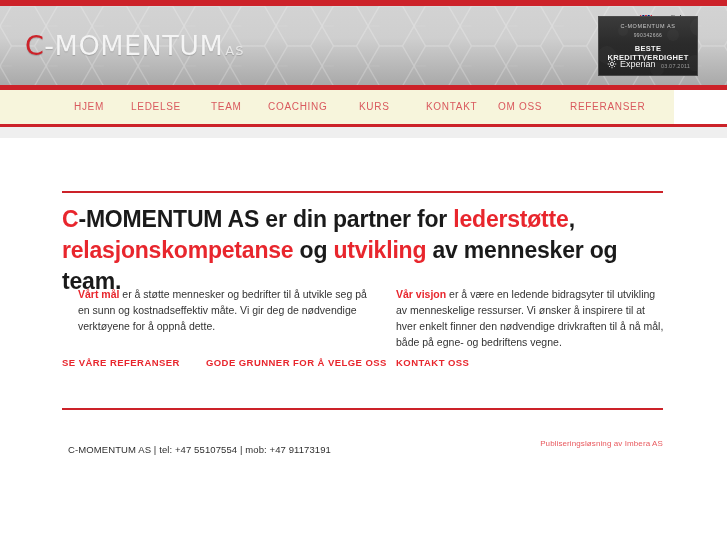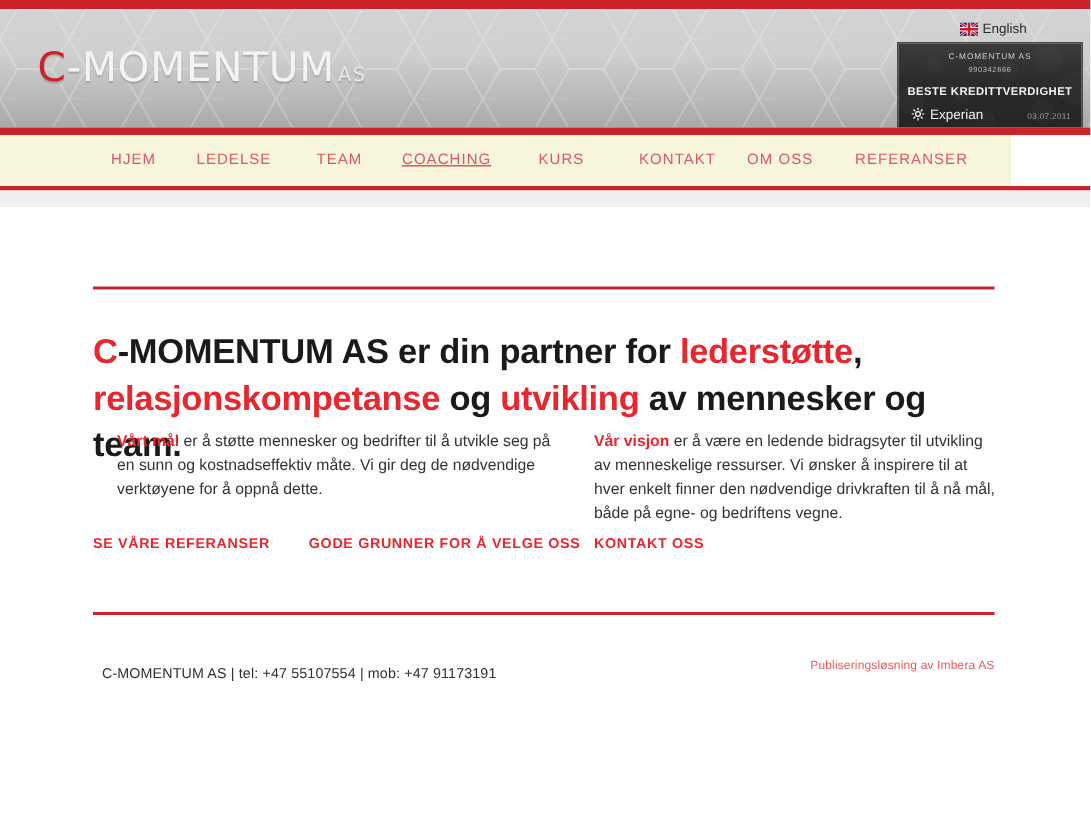--- a/index.html
+++ b/index.html
@@ -83,23 +83,23 @@
     color: #2b2b2b;
     line-height: 1;
     cursor: pointer;
     padding-left: 40px;
   }
   .lang .flag { display: block; }
 
   
   .badge {
     position: absolute;
-    top: 22px;
+    top: 10px;
     left: 598px;
-    width: 124px;
+    width: 100px;
     height: 60px;
     background: linear-gradient(to bottom, #3b3b3b 0%, #2b2b2b 45%, #242424 100%);
     border: 1px solid #4a4a4a;
     overflow: hidden;
     cursor: pointer;
   }
   .badge .dots { position: absolute; inset: 0; opacity: .45; }
   .badge-company {
     position: absolute; top: 6px; left: 0; width: 100%;
     text-align: center;
@@ -195,21 +195,20 @@
   .headline {
     position: absolute;
     left: 62px;
     top: 66px;
     width: 610px;
     font-family: "Liberation Sans", sans-serif;
     font-size: 23px;
     line-height: 31px;
     color: #1a1a1a;
     letter-spacing: -0.2px;
-    margin-top: 15px;
   }
   .headline .red { color: #e8262d; }
 
   .col {
     position: absolute;
     top: 148px;
     font-size: 10.5px;
     line-height: 16px;
     color: #333333;
   }
@@ -321,21 +320,21 @@
       </div>
       <div class="badge-date">03.07.2011</div>
     </div>
   </div>
 
   <div class="nav-rule-top"></div>
   <nav class="nav" id="nav-host">
       <a class="nav-item" style="left: 74px;">HJEM</a>
       <a class="nav-item" style="left: 131px;">LEDELSE</a>
       <a class="nav-item" style="left: 211px;">TEAM</a>
-      <a class="nav-item" style="left: 268px; text-decoration: underline;">COACHING</a>
+      <a class="nav-item" style="left: 268px;">COACHING</a>
       <a class="nav-item" style="left: 359px;">KURS</a>
       <a class="nav-item" style="left: 394px; margin-left: 32px;">KONTAKT</a>
       <a class="nav-item" style="left: 498px;">OM OSS</a>
       <a class="nav-item" style="left: 570px;">REFERANSER</a>
     </nav>
   <div class="nav-rule-bot"></div>
   <div class="sub-strip"></div>
 
   <main class="content">
 

